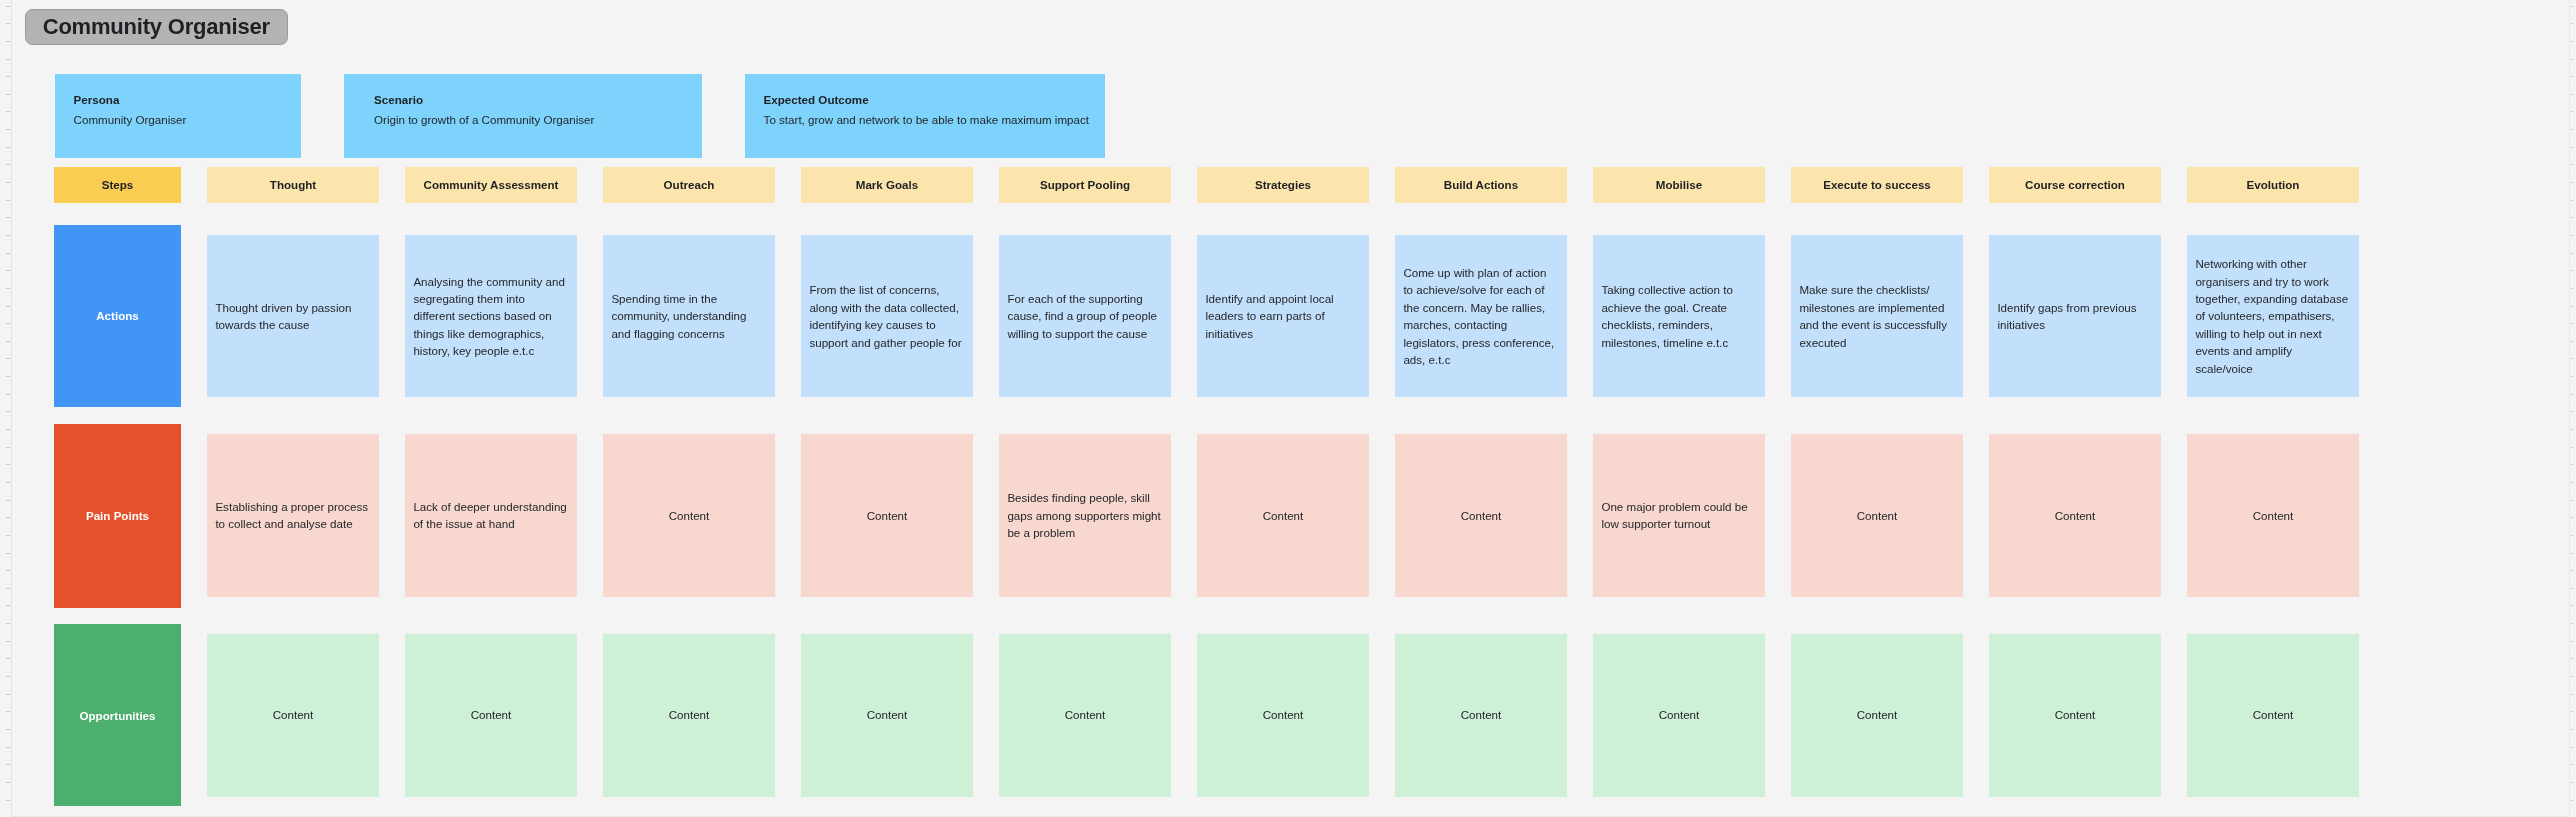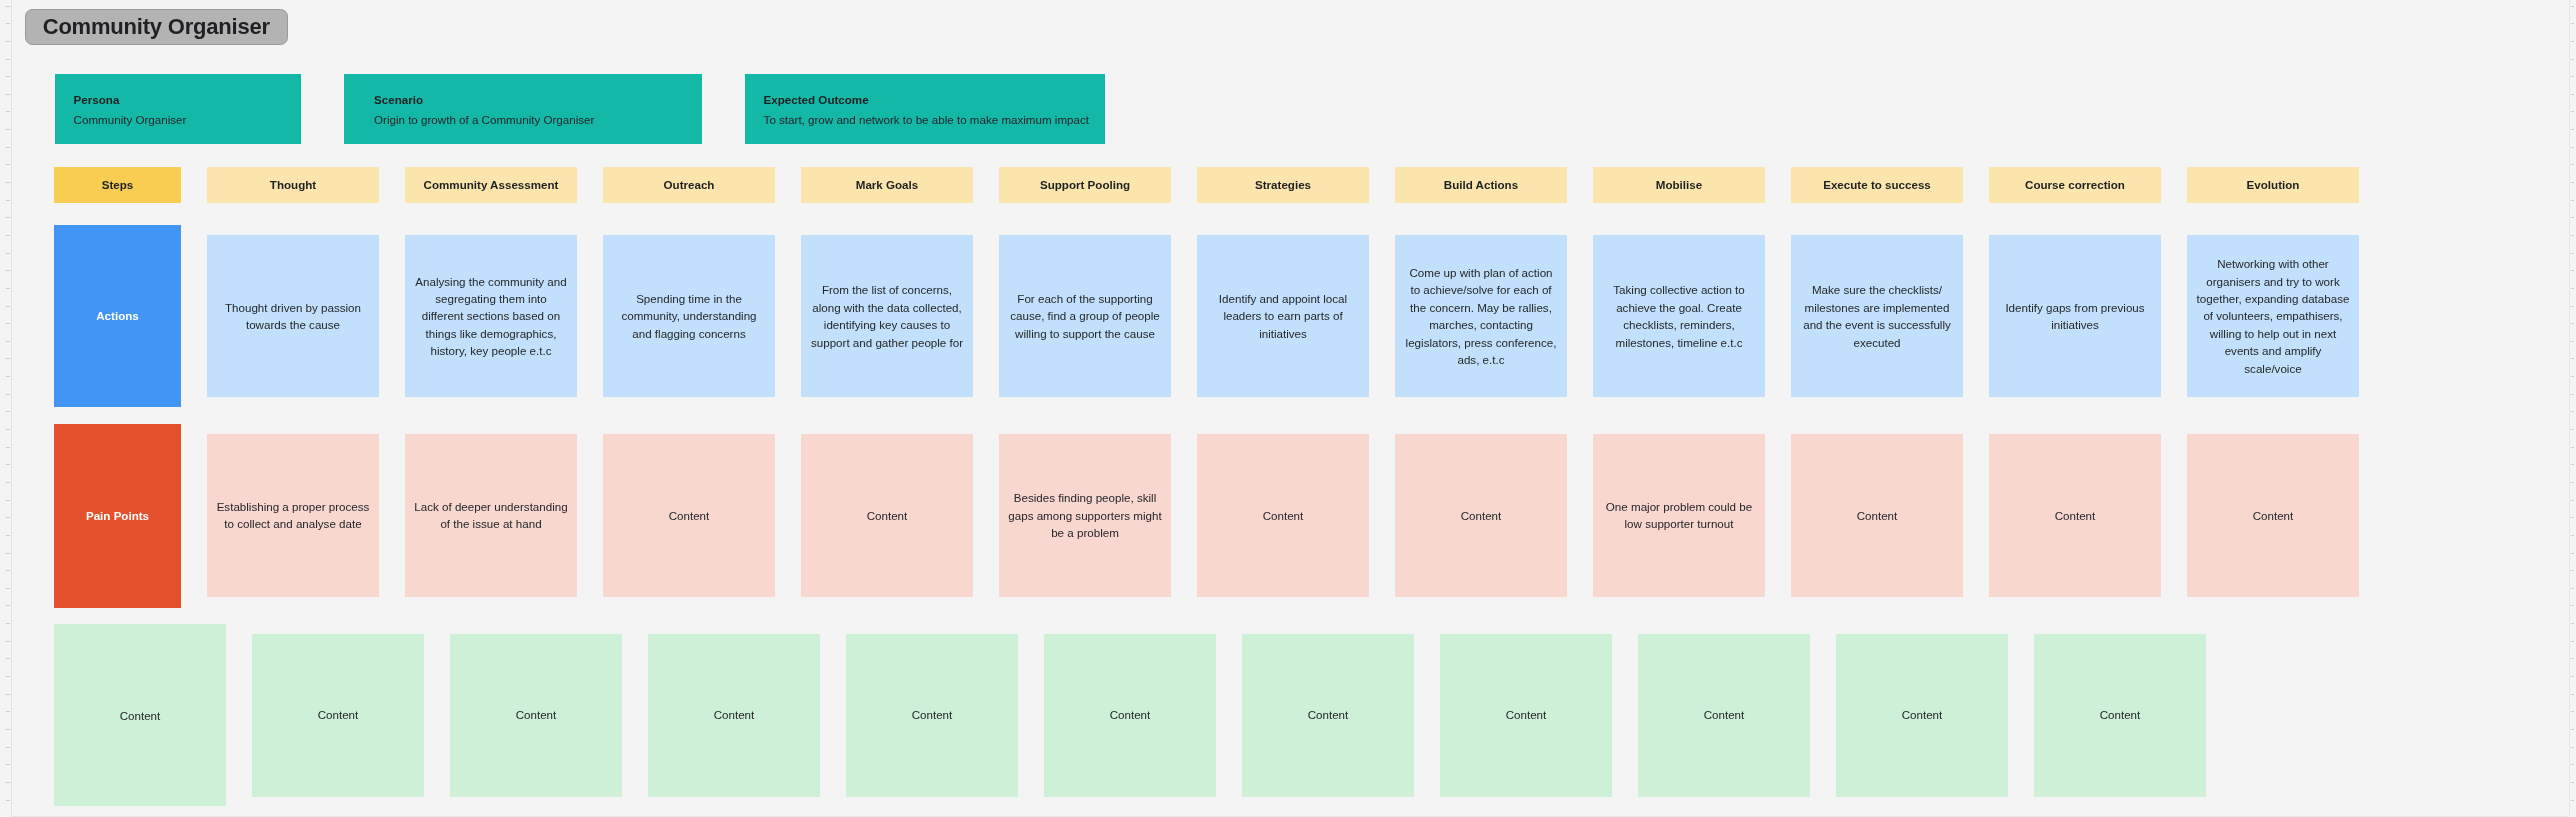--- a/index.html
+++ b/index.html
@@ -81,23 +81,23 @@
   
   .meta-row {
     position: absolute;
     left: 43px;
     top: 74px;
     display: flex;
     align-items: flex-start;
     gap: 0;
   }
   .meta-card {
-    background: #14b8a6;
+    background: #7dd3fc;
     padding: 16.7px 18.6px 0 18.6px;
-    height: 70px;
+    height: 84px;
     margin-right: 43px;
   }
   .meta-card.persona   { width: 246px; }
   .meta-card.scenario  { width: 358px; padding-left: 30px; }
   .meta-card.outcome   { width: 360px; margin-right: 8px; }
   .meta-card .meta-label {
     font-size: 11.6px;
     font-weight: 700;
     color: #1f2023;
     line-height: 1.5;
@@ -133,21 +133,20 @@
     flex: 0 0 172px;
   }
   .cell:last-child { margin-right: 0; }
 
   .box {
     width: 100%;
     height: 100%;
     display: flex;
     align-items: center;
     justify-content: center;
-    text-align: center;
     padding: 9.3px 8.4px;
     font-size: 11.6px;
     line-height: 1.5;
     color: #25262a;
     overflow: hidden;
   }
 
   
   .row-head { height: 36px; margin-bottom: 22px; }
   .row-head .box {
@@ -416,20 +415,23 @@
             <div class="box card-pain">Content</div>
           </div>
           <div class="cell wide">
             <div class="box card-pain">Content</div>
           </div>
           <div class="cell wide">
             <div class="box card-pain">Content</div>
           </div>
         </div>
       <div class="grid-row row-opportunities" id="row-opp">
+          <div class="cell">
+            <div class="box lbl lbl-opp">Opportunities</div>
+          </div>
           <div class="cell wide">
             <div class="box card-opp">Content</div>
           </div>
           <div class="cell wide">
             <div class="box card-opp">Content</div>
           </div>
           <div class="cell wide">
             <div class="box card-opp">Content</div>
           </div>
           <div class="cell wide">

